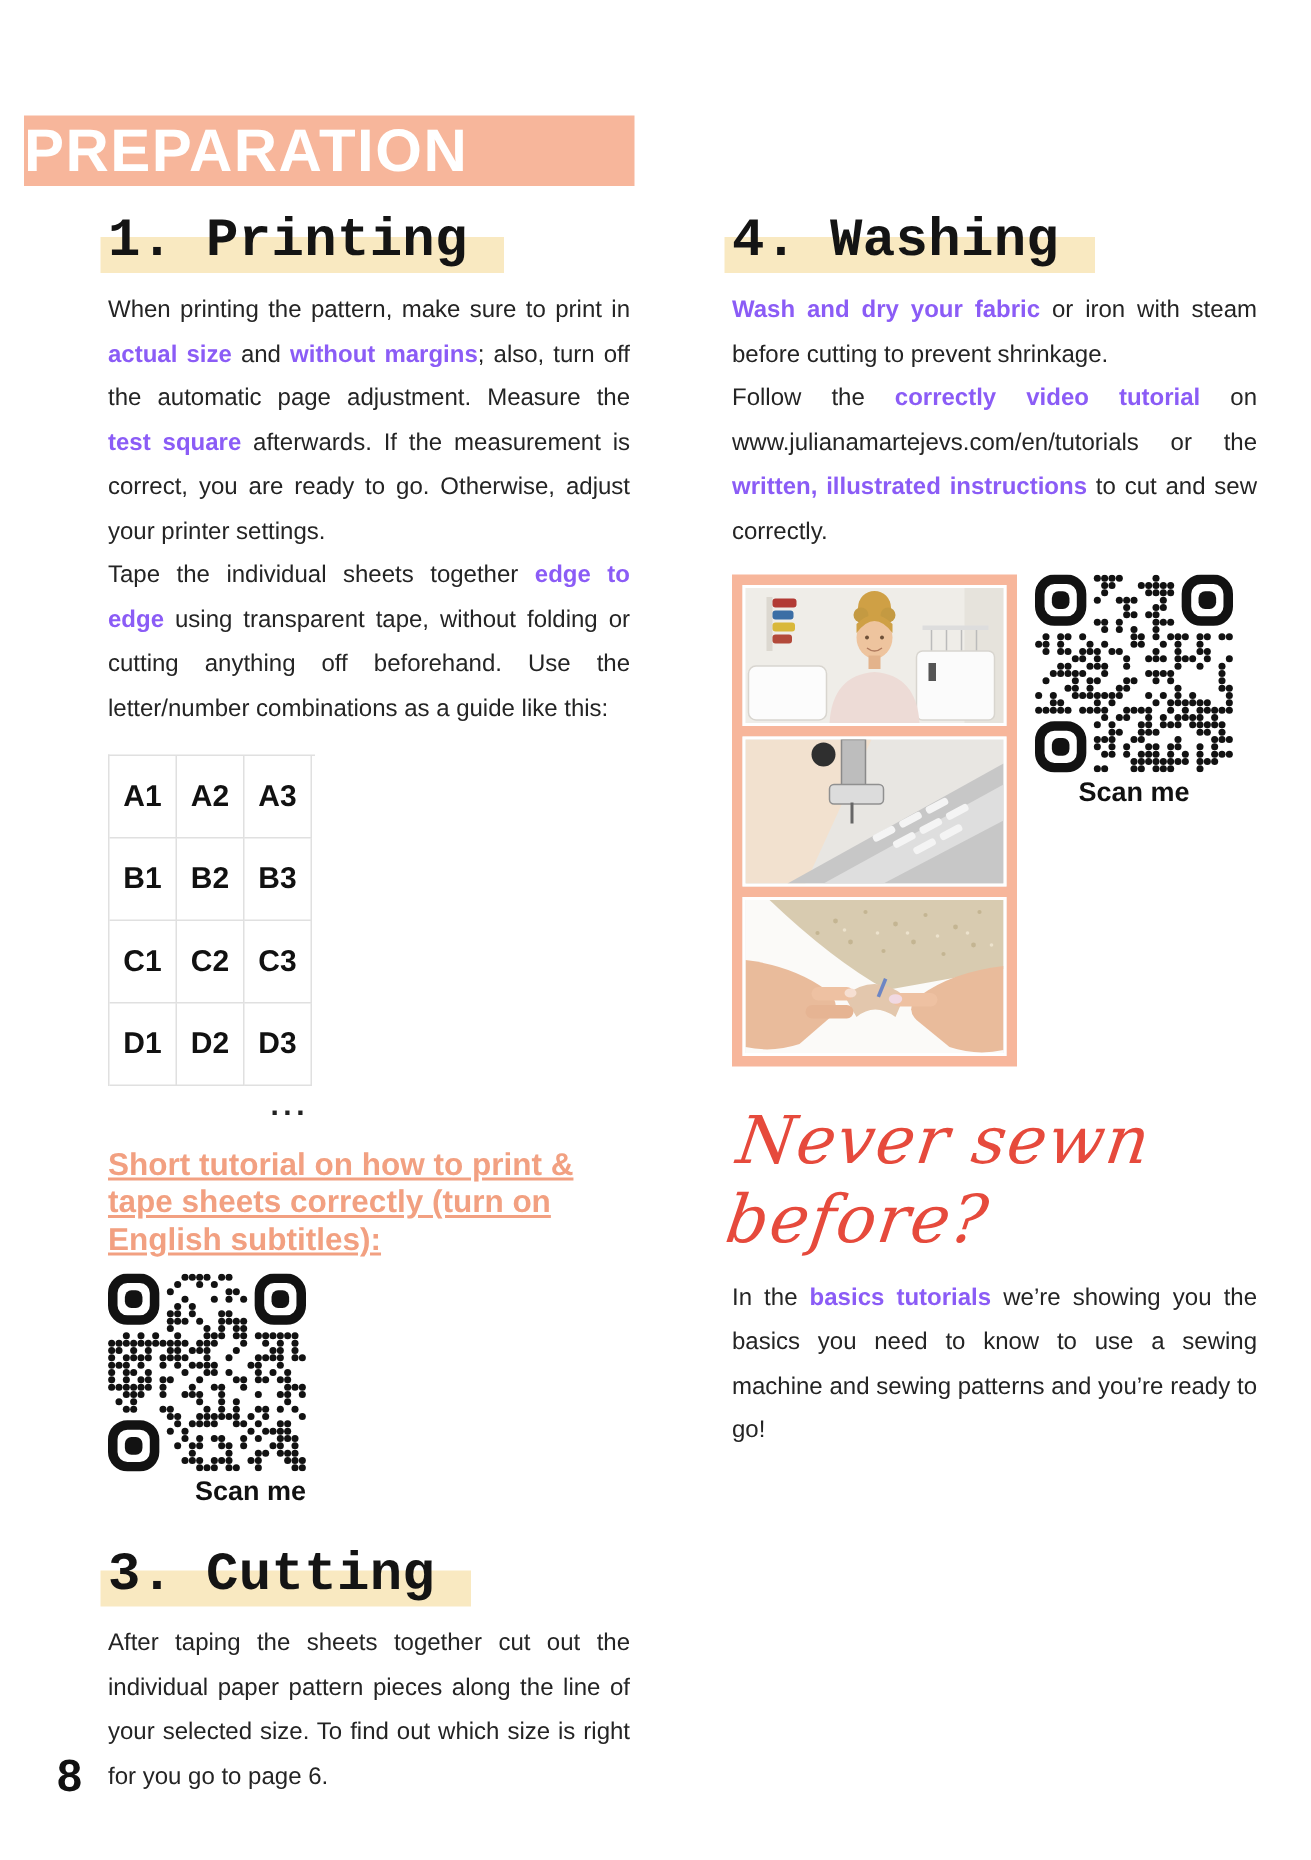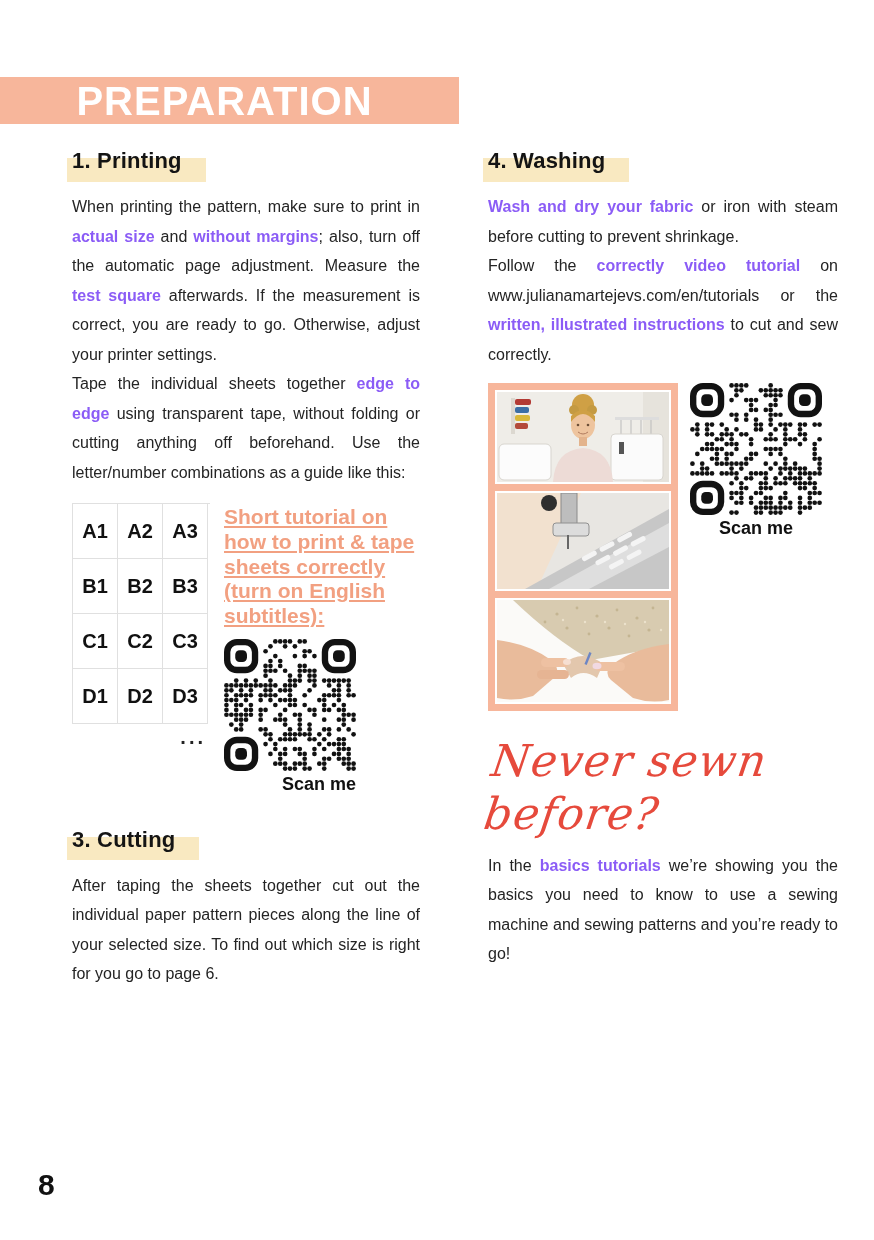--- a/index.html
+++ b/index.html
@@ -1,39 +1,39 @@
 <!DOCTYPE html>
 <html style="--accent_salmon: #f7b69b; --caption_salmon: #f2a081; --highlight_cream: #f9e9c1; --script_red: #e64a3c; --text_dark: #222222;"><head>
 <meta charset="utf-8">
 <style>
   html,body{margin:0;padding:0;background:#ffffff;}
   .page{position:relative;width:874px;height:1240px;background:#fff;overflow:hidden;
         font-family:"Liberation Sans",sans-serif;color:var(--text_dark,#222);}
 
   
-  .header-bar{position:absolute;left:0;top:77px;width:459px;height:47px;
-              background:var(--accent_salmon,#f7b69b);display:flex;align-items:center;justify-content:center;}
+  .header-bar{position:absolute;left:16px;top:77px;width:407px;height:47px;
+              background:var(--accent_salmon,#f7b69b);display:flex;align-items:center;justify-content:flex-start;}
   .header-bar .title{color:#fff;font-weight:800;font-size:40px;letter-spacing:1px;padding-right:10px;line-height:1;}
 
   
   .col{position:absolute;top:142px;}
   .col-left{left:72px;width:348px;}
   .col-right{left:488px;width:350px;}
 
-  h2{margin:26px 0 12px;font-size:22px;line-height:38px;font-weight:800;color:#141414;letter-spacing:.2px;}
+  h2{margin:26px 0 12px;font-size:36px;line-height:38px;font-weight:800;color:#141414;letter-spacing:.2px;font-family:Liberation Mono, monospace;}
   section:first-child h2{margin-top:0;}
   .hl{position:relative;display:inline-block;z-index:0;}
   .hl::after{content:"";position:absolute;left:-5px;right:-24px;top:42%;height:62%;
              background:var(--highlight_cream,#f9e9c1);z-index:-1;}
 
   p.body{margin:0;font-size:16px;line-height:29.5px;text-align:justify;color:#242424;}
   p.body b{font-weight:700;color:#8b5cf6;}
 
   
-  .taping-figure{display:flex;gap:14px;margin:16px 0 16px;}
+  .taping-figure{display:flex;gap:14px;margin:16px 0 16px;flex-direction:column;}
   .grid-wrap{width:138px;flex:0 0 auto;}
   .sheet-grid{display:grid;grid-template-columns:repeat(3,45px);grid-auto-rows:55px;
               border-left:1px solid #e0e0e0;border-top:1px solid #e0e0e0;background:#fff;}
   .sheet-cell{border-right:1px solid #e0e0e0;border-bottom:1px solid #e0e0e0;
               display:flex;align-items:center;justify-content:center;
               font-weight:700;font-size:20px;color:#111;}
   .grid-ellipsis{text-align:right;font-weight:800;font-size:20px;letter-spacing:3px;margin-top:2px;padding-right:4px;}
   .tap-right{flex:1;}
   .tap-caption{color:var(--caption_salmon,#f2a081);font-weight:700;font-size:21px;line-height:1.18;margin:2px 0 10px;text-decoration:underline;}
   .qr{width:132px;height:132px;display:block;}

